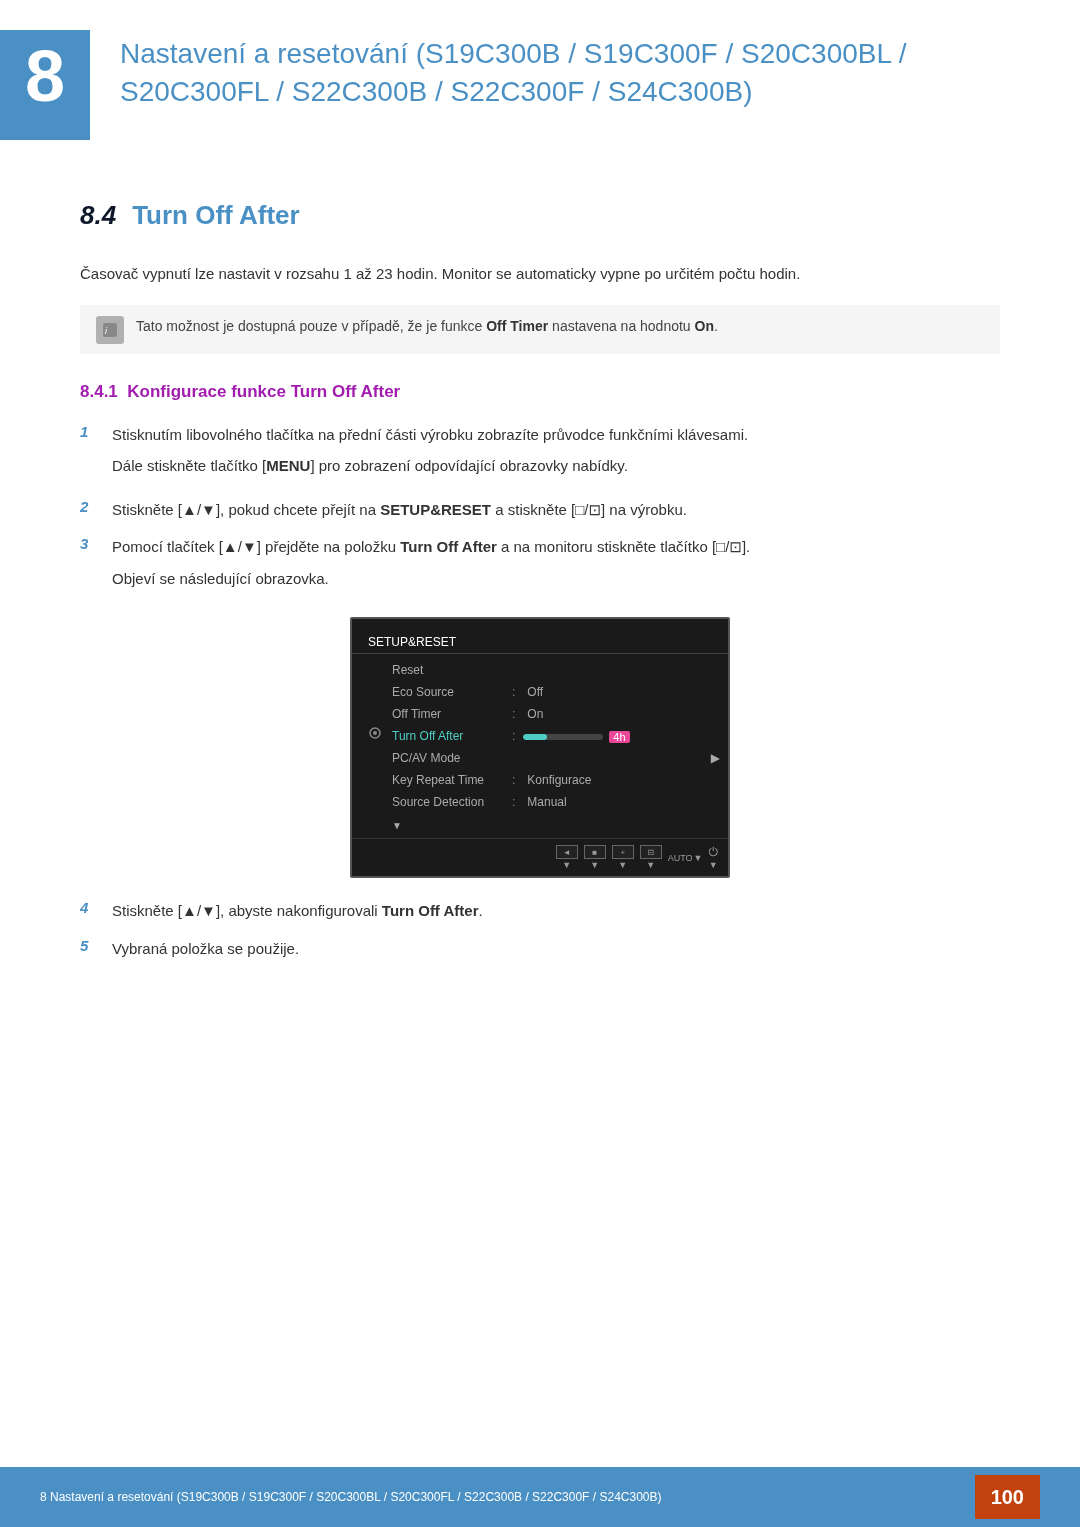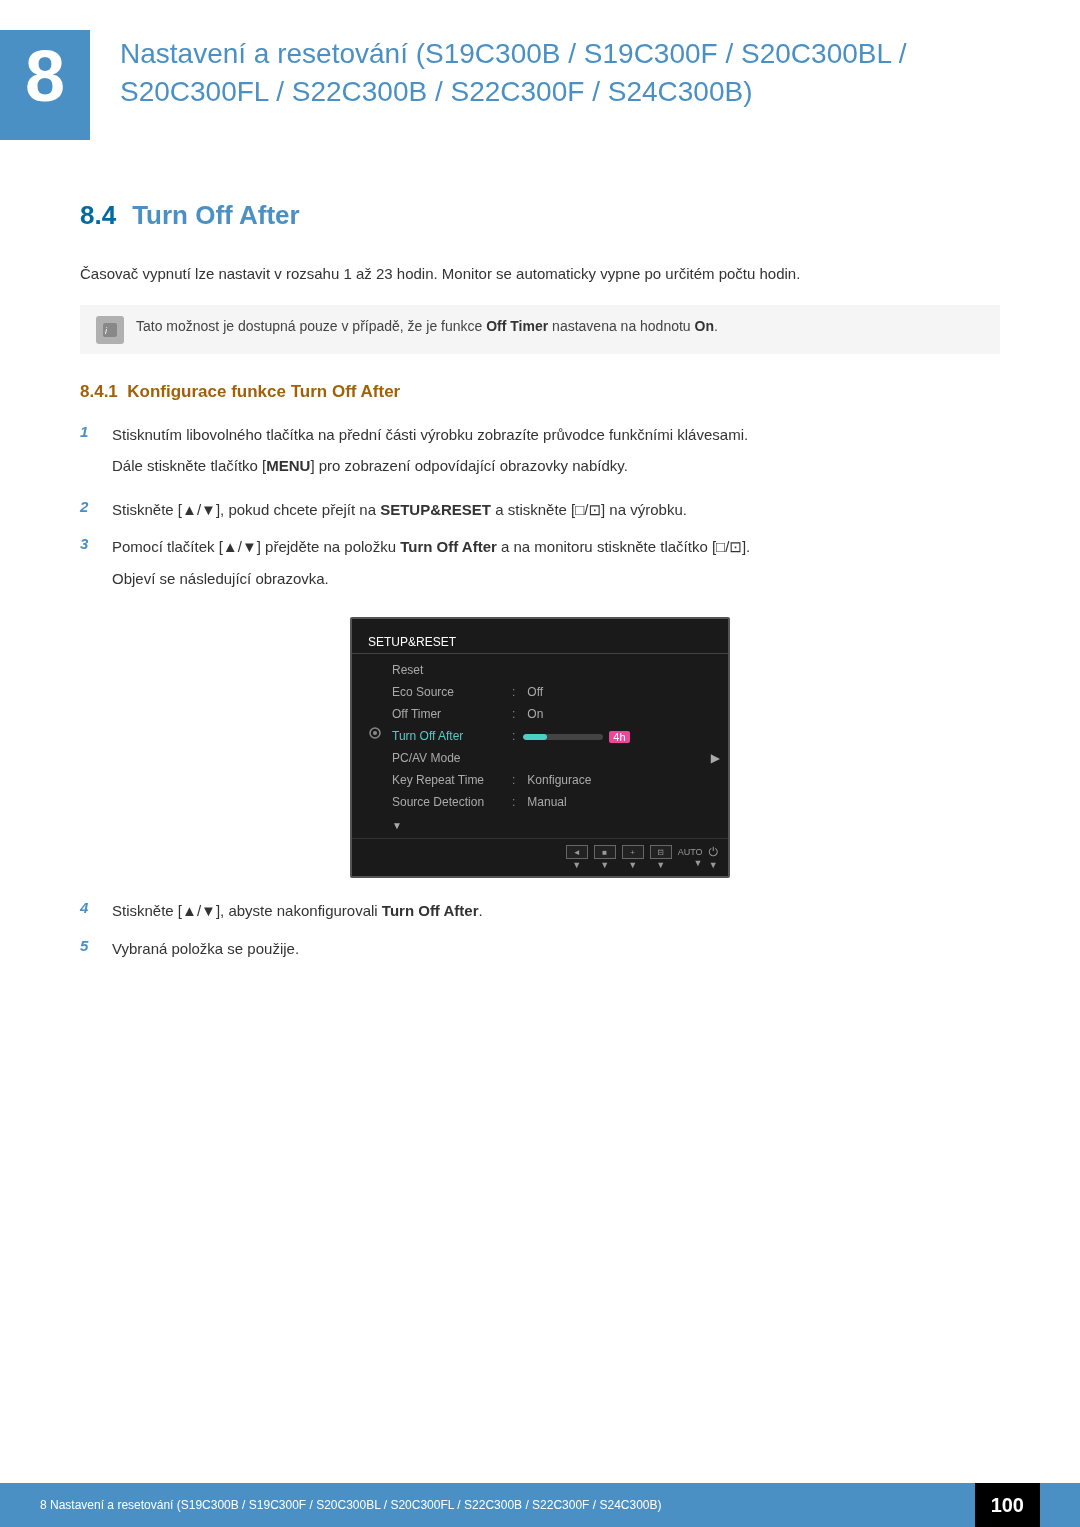--- a/index.html
+++ b/index.html
@@ -66,22 +66,23 @@
     .section-heading {
       display: flex;
       align-items: center;
       margin-bottom: 30px;
       margin-top: 10px;
     }
 
     .section-number {
       font-size: 26px;
       font-weight: bold;
-      color: #0369a1;
+      color: #0f172a;
       margin-right: 16px;
+      font-style: italic;
     }
 
     .section-title {
       font-size: 26px;
       font-weight: bold;
       color: #4a90c4;
     }
 
     
     .para {
@@ -127,21 +128,21 @@
 
     .highlight-bold {
       font-weight: bold;
       color: #333;
     }
 
     
     .sub-section-heading {
       font-size: 17px;
       font-weight: bold;
-      color: #a16207;
+      color: #a21caf;
       margin-bottom: 20px;
     }
 
     
     .step {
       display: flex;
       align-items: flex-start;
       margin-bottom: 12px;
       gap: 0;
     }
@@ -311,38 +312,38 @@
       font-size: 10px;
       color: #aaa;
     }
 
     
     .page-footer {
       position: absolute;
       bottom: 0;
       left: 0;
       right: 0;
-      height: 44px;
+      height: 60px;
       background: #4a90c4;
       display: flex;
       align-items: center;
       justify-content: space-between;
       padding: 0 40px;
     }
 
     .footer-text {
       font-size: 12px;
       color: #ffffff;
     }
 
     .footer-page-number {
       font-size: 20px;
       font-weight: bold;
       color: #ffffff;
-      background: #000000;
+      background: #c2410c;
       padding: 0 16px;
       height: 44px;
       display: flex;
       align-items: center;
     }
 
     .colon {
       margin-right: 4px;
       color: #888;
     }
@@ -487,21 +488,21 @@
                 <span style="font-size:8px;color:#999;">+</span>
               </div>
               <span class="toolbar-label">▼</span>
             </div>
             <div style="display:flex;flex-direction:column;align-items:center;gap:1px;">
               <div class="toolbar-btn">
                 <span style="font-size:8px;color:#999;">⊟</span>
               </div>
               <span class="toolbar-label">▼</span>
             </div>
-            <div style="display:flex;flex-direction:column;align-items:flex-end;gap:1px;">
+            <div style="display:flex;flex-direction:row;align-items:flex-end;gap:1px;">
               <span class="auto-label">AUTO</span>
               <span class="toolbar-label">▼</span>
             </div>
             <div style="display:flex;flex-direction:column;align-items:center;gap:1px;">
               <span class="power-icon">⏻</span>
               <span class="toolbar-label">▼</span>
             </div>
           </div>
         </div>
 

